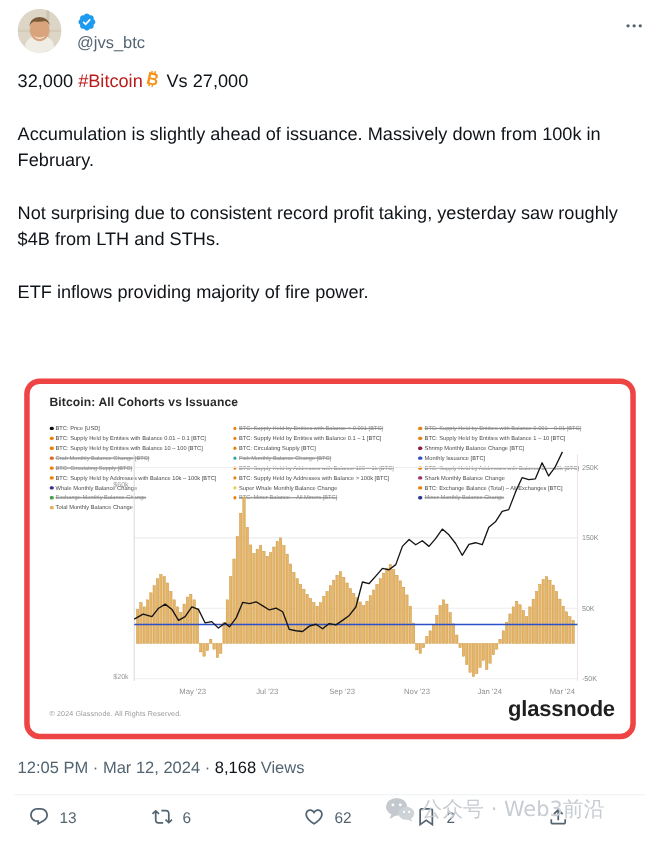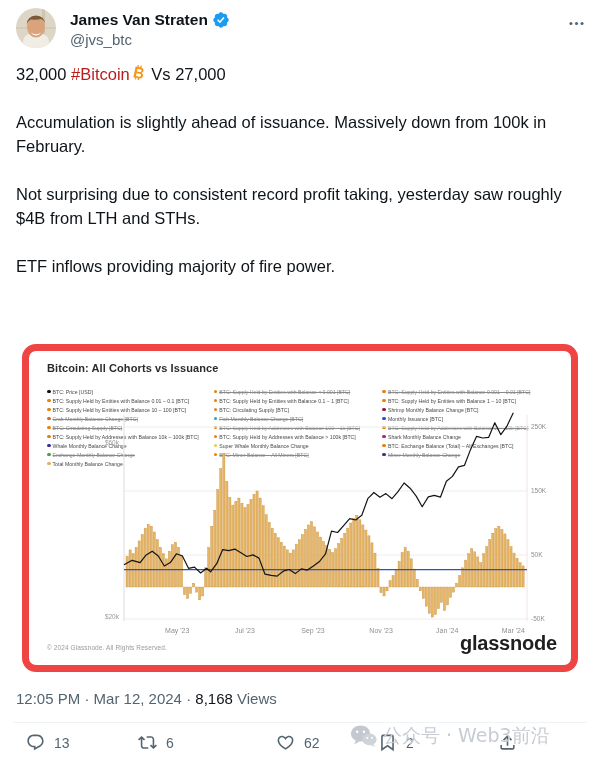--- a/index.html
+++ b/index.html
@@ -15,21 +15,21 @@
   .more-btn { right:14px; top:14px; color:#536471; cursor:pointer; }
 
   
   .tweet-text { left:16px; top:62px; width:572px; font-size:16.5px; line-height:24px; color:#0f1419; }
   .tweet-text p { margin:0 0 24px 0; }
   .tweet-text p:last-child { margin-bottom:12px; }
   .tt-link { color:#b91c1c; text-decoration:none; cursor:pointer; }
   .btc-emoji { display:inline-block; width:17px; height:17px; vertical-align:-2px; }
 
   
-  .chart-card { left:22px; top:344px; width:556px; height:328px; border:7px solid #ef4444;
+  .chart-card { left:22px; top:344px; width:556px; height:328px; border:5px solid #ef4444;
     border-radius:14px; background:#fff; overflow:hidden; cursor:pointer; }
   .chart-title { left:18px; top:11px; font-size:11px; font-weight:bold; color:#2a2a2a; letter-spacing:.1px; }
   .legend { left:18px; top:36px; width:530px; display:flex; gap:4px; pointer-events:none; }
   .legend .col { display:flex; flex-direction:column; }
   .legend .col1 { width:164px; } .legend .col2 { width:166px; } .legend .col3 { width:196px; }
   .lg-item { display:flex; align-items:center; gap:2px; height:9px; font-size:5.2px; color:#4a4a4a; white-space:nowrap; overflow:hidden; }
   .lg-item .dot { width:3.5px; height:3.5px; border-radius:50%; flex:0 0 auto; }
   .lg-item.struck span.lbl { text-decoration:line-through; color:#8a8a8a; }
   .plot { left:0; top:58px; }
   .chart-copy { left:18px; bottom:14px; font-size:6.5px; color:#9a9a9a; letter-spacing:.1px; }
@@ -62,21 +62,20 @@
       <rect x="26" y="0" width="3" height="40" fill="#cdc5b2"></rect>
       <rect x="0" y="19" width="40" height="2" fill="#cdc5b2" opacity=".6"></rect>
       <ellipse cx="20" cy="34" rx="13" ry="10" fill="#f0ede5"></ellipse>
       <ellipse cx="20" cy="19" rx="9" ry="10.5" fill="#d9a47c"></ellipse>
       <path d="M10.5 17 Q11 8 20 7.5 Q29 8 29.5 17 Q29 12.5 25 11 Q21 12 15 11.5 Q11.5 13 10.5 17 Z" fill="#7a5a38"></path>
       <path d="M14.5 24.5 Q20 28 25.5 24.5 Q23 27.5 20 27.5 Q17 27.5 14.5 24.5Z" fill="#fff" opacity=".9"></path>
     </svg>
   </div>
 
   <div class="abs name">
-    <span>James Van Straten</span>
     <svg width="18" height="18" viewBox="0 0 24 24">
       <path fill="#1d9bf0" d="M22.25 12c0-1.43-.88-2.67-2.19-3.34.46-1.39.2-2.9-.81-3.91s-2.52-1.27-3.91-.81c-.66-1.31-1.91-2.19-3.34-2.19s-2.67.88-3.33 2.19c-1.4-.46-2.91-.2-3.92.81s-1.26 2.52-.8 3.91c-1.31.67-2.2 1.91-2.2 3.34s.89 2.67 2.2 3.34c-.46 1.39-.21 2.9.8 3.91s2.52 1.26 3.91.81c.67 1.31 1.91 2.19 3.34 2.19s2.68-.88 3.34-2.19c1.39.45 2.9.2 3.91-.81s1.27-2.52.81-3.91c1.31-.67 2.19-1.91 2.19-3.34z"></path>
       <path fill="#fff" d="M10.54 16.2 6.8 12.46l1.41-1.42 2.26 2.26 4.8-5.23 1.47 1.36-6.2 6.77z"></path>
     </svg>
   </div>
   <div class="abs handle">@jvs_btc</div>
 
   <div class="abs more-btn">
     <svg width="19" height="19" viewBox="0 0 24 24">
       <circle cx="5" cy="12" r="1.9" fill="#536471"></circle>

